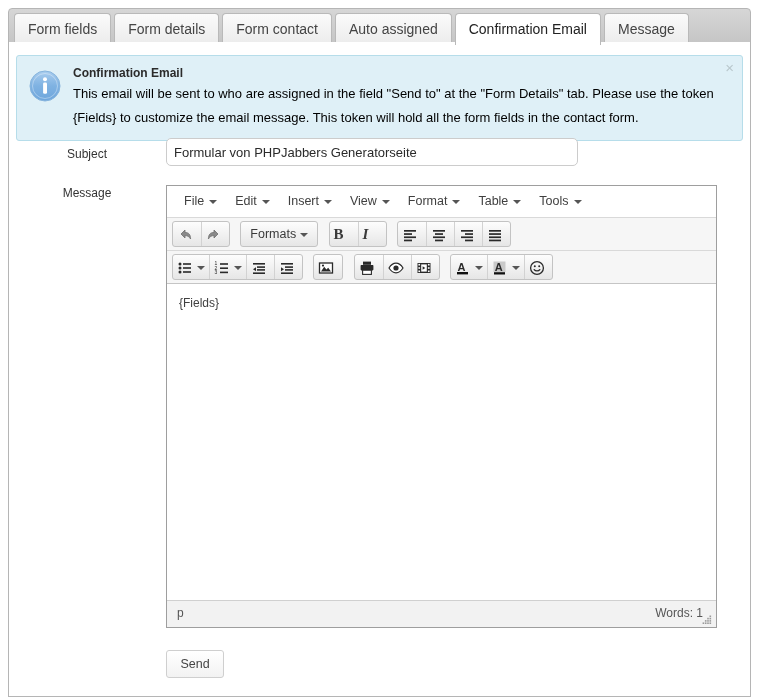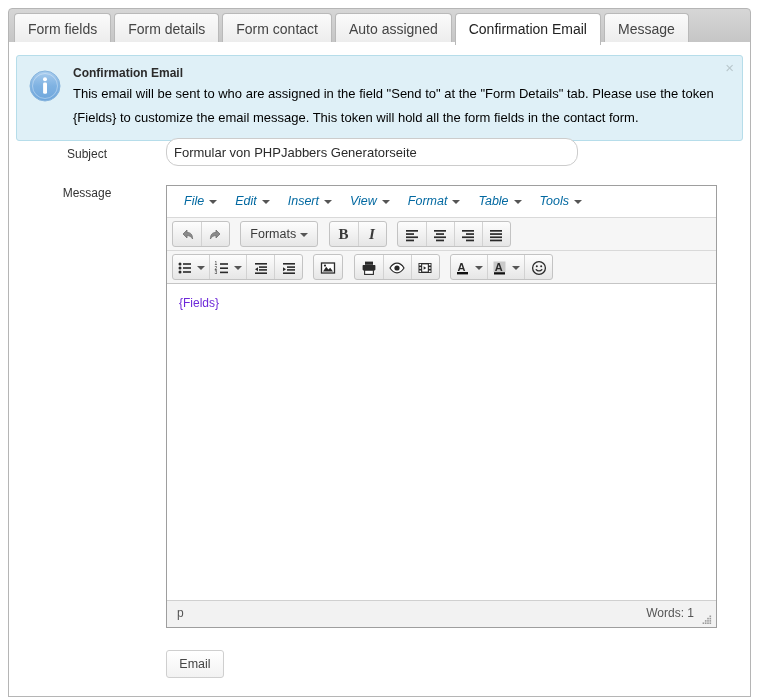--- a/index.html
+++ b/index.html
@@ -119,21 +119,21 @@
   .subject-input {
     position: absolute;
     left: 157px; top: 96px;
     width: 412px; height: 28px;
     padding: 3px 7px;
     font-family: "Liberation Sans", sans-serif;
     font-size: 13px;
     color: #2a2a2a;
     background: #ffffff;
     border: 1px solid #cccccc;
-    border-radius: 12px;
+    border-radius: 5px;
     outline: none;
   }
 
   
   .mce {
     position: absolute;
     left: 157px; top: 143px;
     width: 551px;
     height: 443px;
     border: 1px solid #9e9e9e;
@@ -145,24 +145,23 @@
     border-bottom: 1px solid #d9d9d9;
     padding: 4px 2px 0 8px;
     white-space: nowrap;
   }
   .mce-menuitem {
     display: inline-block;
     height: 24px;
     line-height: 23px;
     padding: 0 9px;
     font-size: 12.5px;
-    color: #0369a1;
+    color: #404040;
     cursor: pointer;
     border-radius: 3px;
-    font-style: italic;
   }
   .mce-menuitem .caret {
     display: inline-block;
     margin-left: 5px;
     width: 0; height: 0;
     border-left: 4px solid transparent;
     border-right: 4px solid transparent;
     border-top: 4px solid #555555;
     vertical-align: middle;
   }
@@ -185,21 +184,20 @@
     overflow: hidden;
     height: 26px;
   }
   .tbtn {
     display: inline-block;
     vertical-align: top;
     height: 24px;
     min-width: 28px;
     padding: 0 4px;
     line-height: 24px;
-    text-align: center;
     font-size: 13px;
     color: #3a3a3a;
     cursor: pointer;
     position: relative;
   }
   .tbtn + .tbtn { border-left: 1px solid #d2d2d2; }
   .tbtn.txt { padding: 0 9px; font-size: 12.5px; min-width: 0; }
   .tbtn .caret {
     display: inline-block;
     margin-left: 4px;
@@ -212,40 +210,40 @@
   .tbtn svg { vertical-align: middle; display: inline-block; }
   .tbtn .bold { font-weight: bold; font-family: "Liberation Serif", serif; font-size: 15px; }
   .tbtn .ital { font-style: italic; font-family: "Liberation Serif", serif; font-size: 15px; font-weight: bold; }
 
   .mce-editarea {
     background: #ffffff;
     height: 322px;
     padding: 12px 10px 0 12px;
     font-family: "Liberation Sans", sans-serif;
     font-size: 12px;
-    color: #6d28d9;
+    color: #404040;
     overflow: hidden;
   }
   .mce-statusbar {
     position: absolute;
     left: 0; bottom: 0;
     width: 100%;
     height: 27px;
     background: #f2f2f2;
     border-top: 1px solid #d0d0d0;
     font-size: 12px;
     color: #555555;
   }
   .mce-path {
     position: absolute;
     left: 10px; top: 5px;
   }
   .mce-wordcount {
     position: absolute;
-    right: 22px; top: 5px;
+    right: 13px; top: 5px;
   }
   .mce-resize {
     position: absolute;
     right: 2px; bottom: 1px;
     width: 14px; height: 14px;
   }
 
   
   .save-btn {
     position: absolute;
@@ -497,15 +495,15 @@
           <rect x="2.6" y="10.4" width="1.6" height="1.6"></rect>
               <rect x="4.9" y="10.4" width="1.6" height="1.6"></rect>
               <rect x="7.2" y="10.4" width="1.6" height="1.6"></rect>
               <rect x="9.5" y="10.4" width="1.6" height="1.6"></rect>
         </g>
           </svg>
       </span>
     </div>
   </div>
 
-  <button class="save-btn">Email</button>
+  <button class="save-btn">Send</button>
 
 </div>
 
 </body></html>

